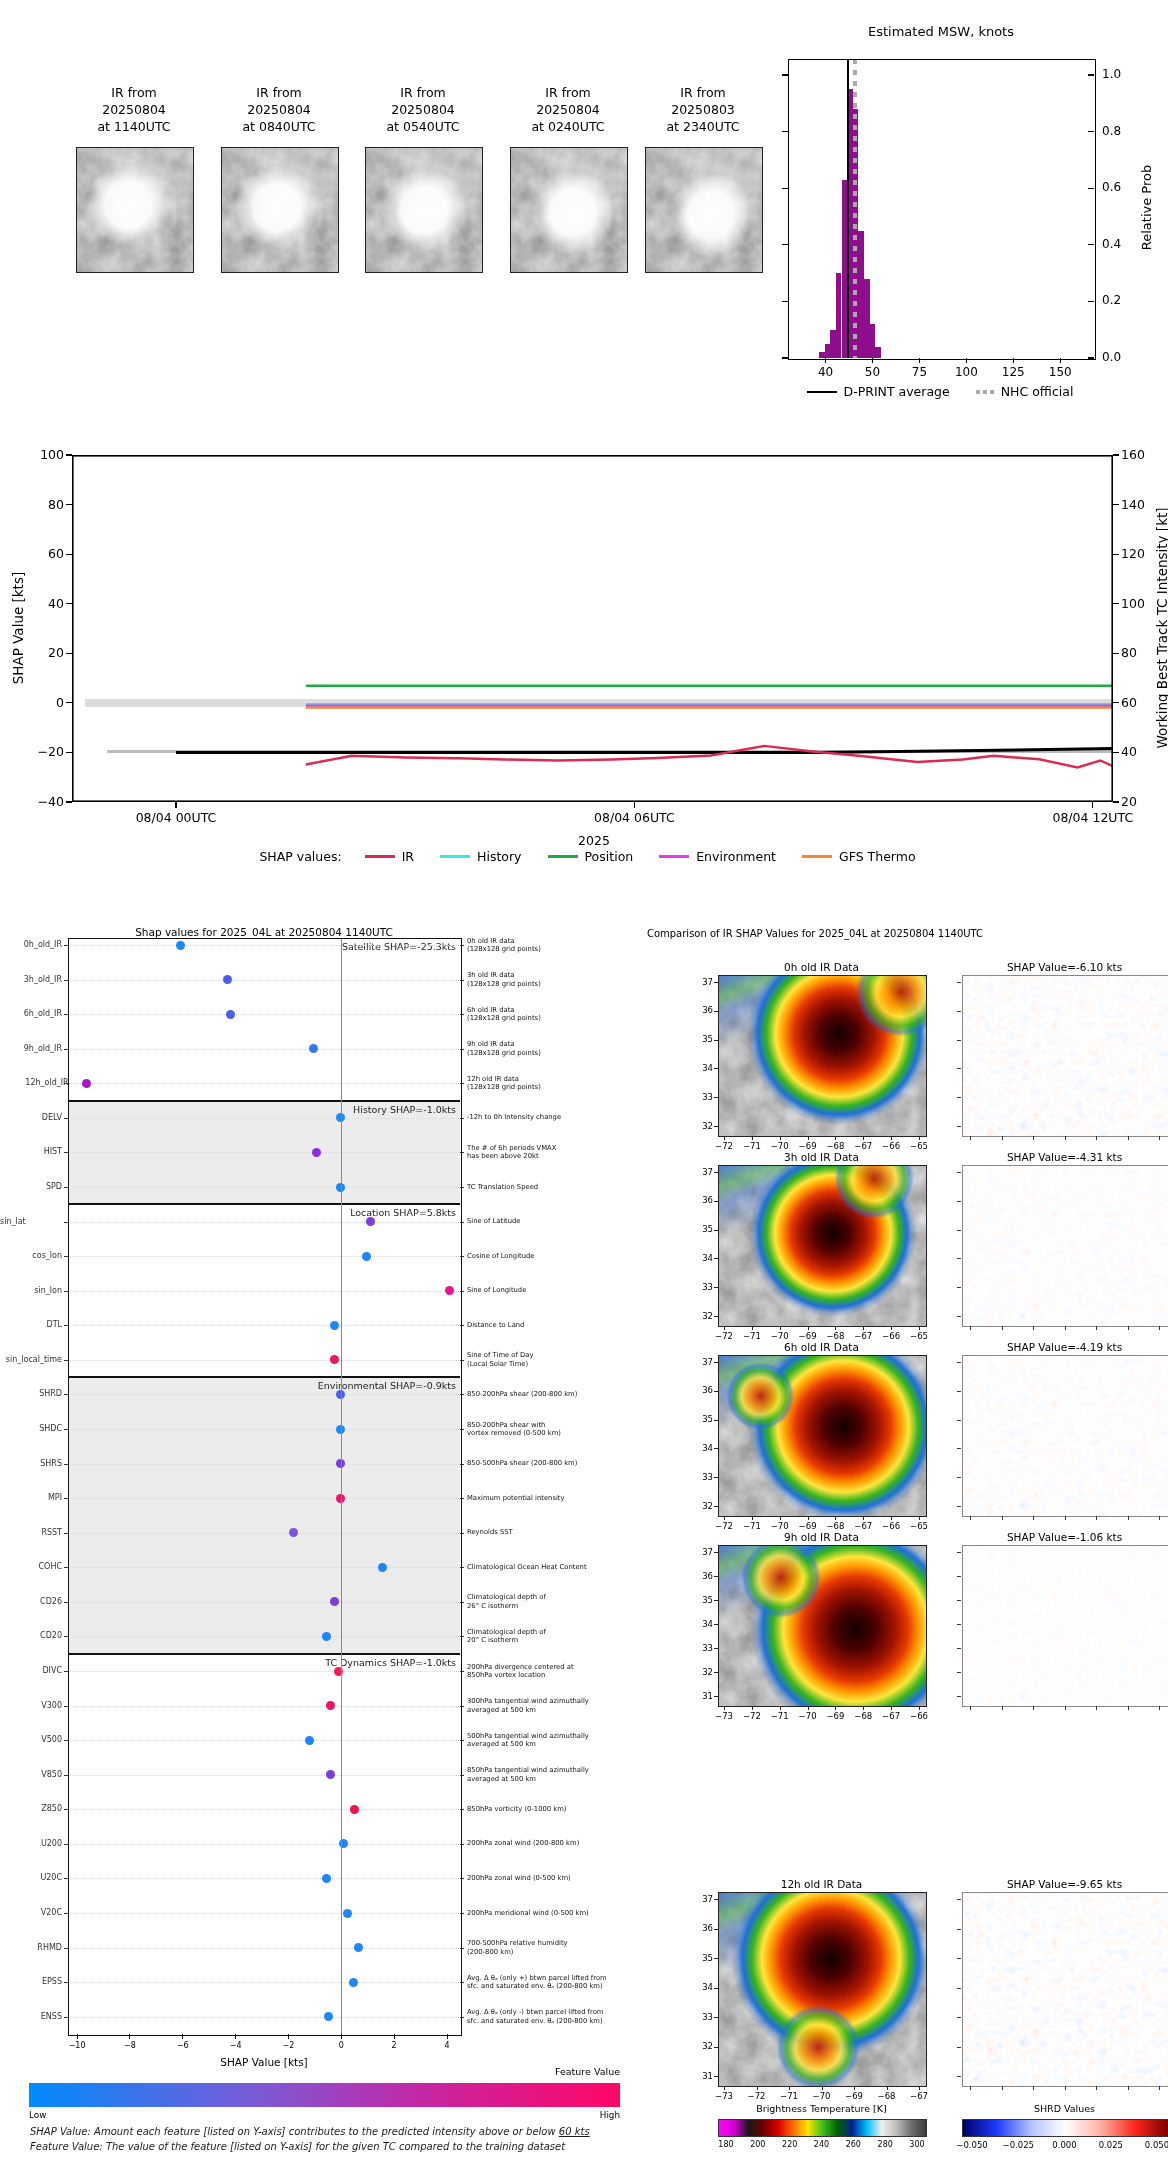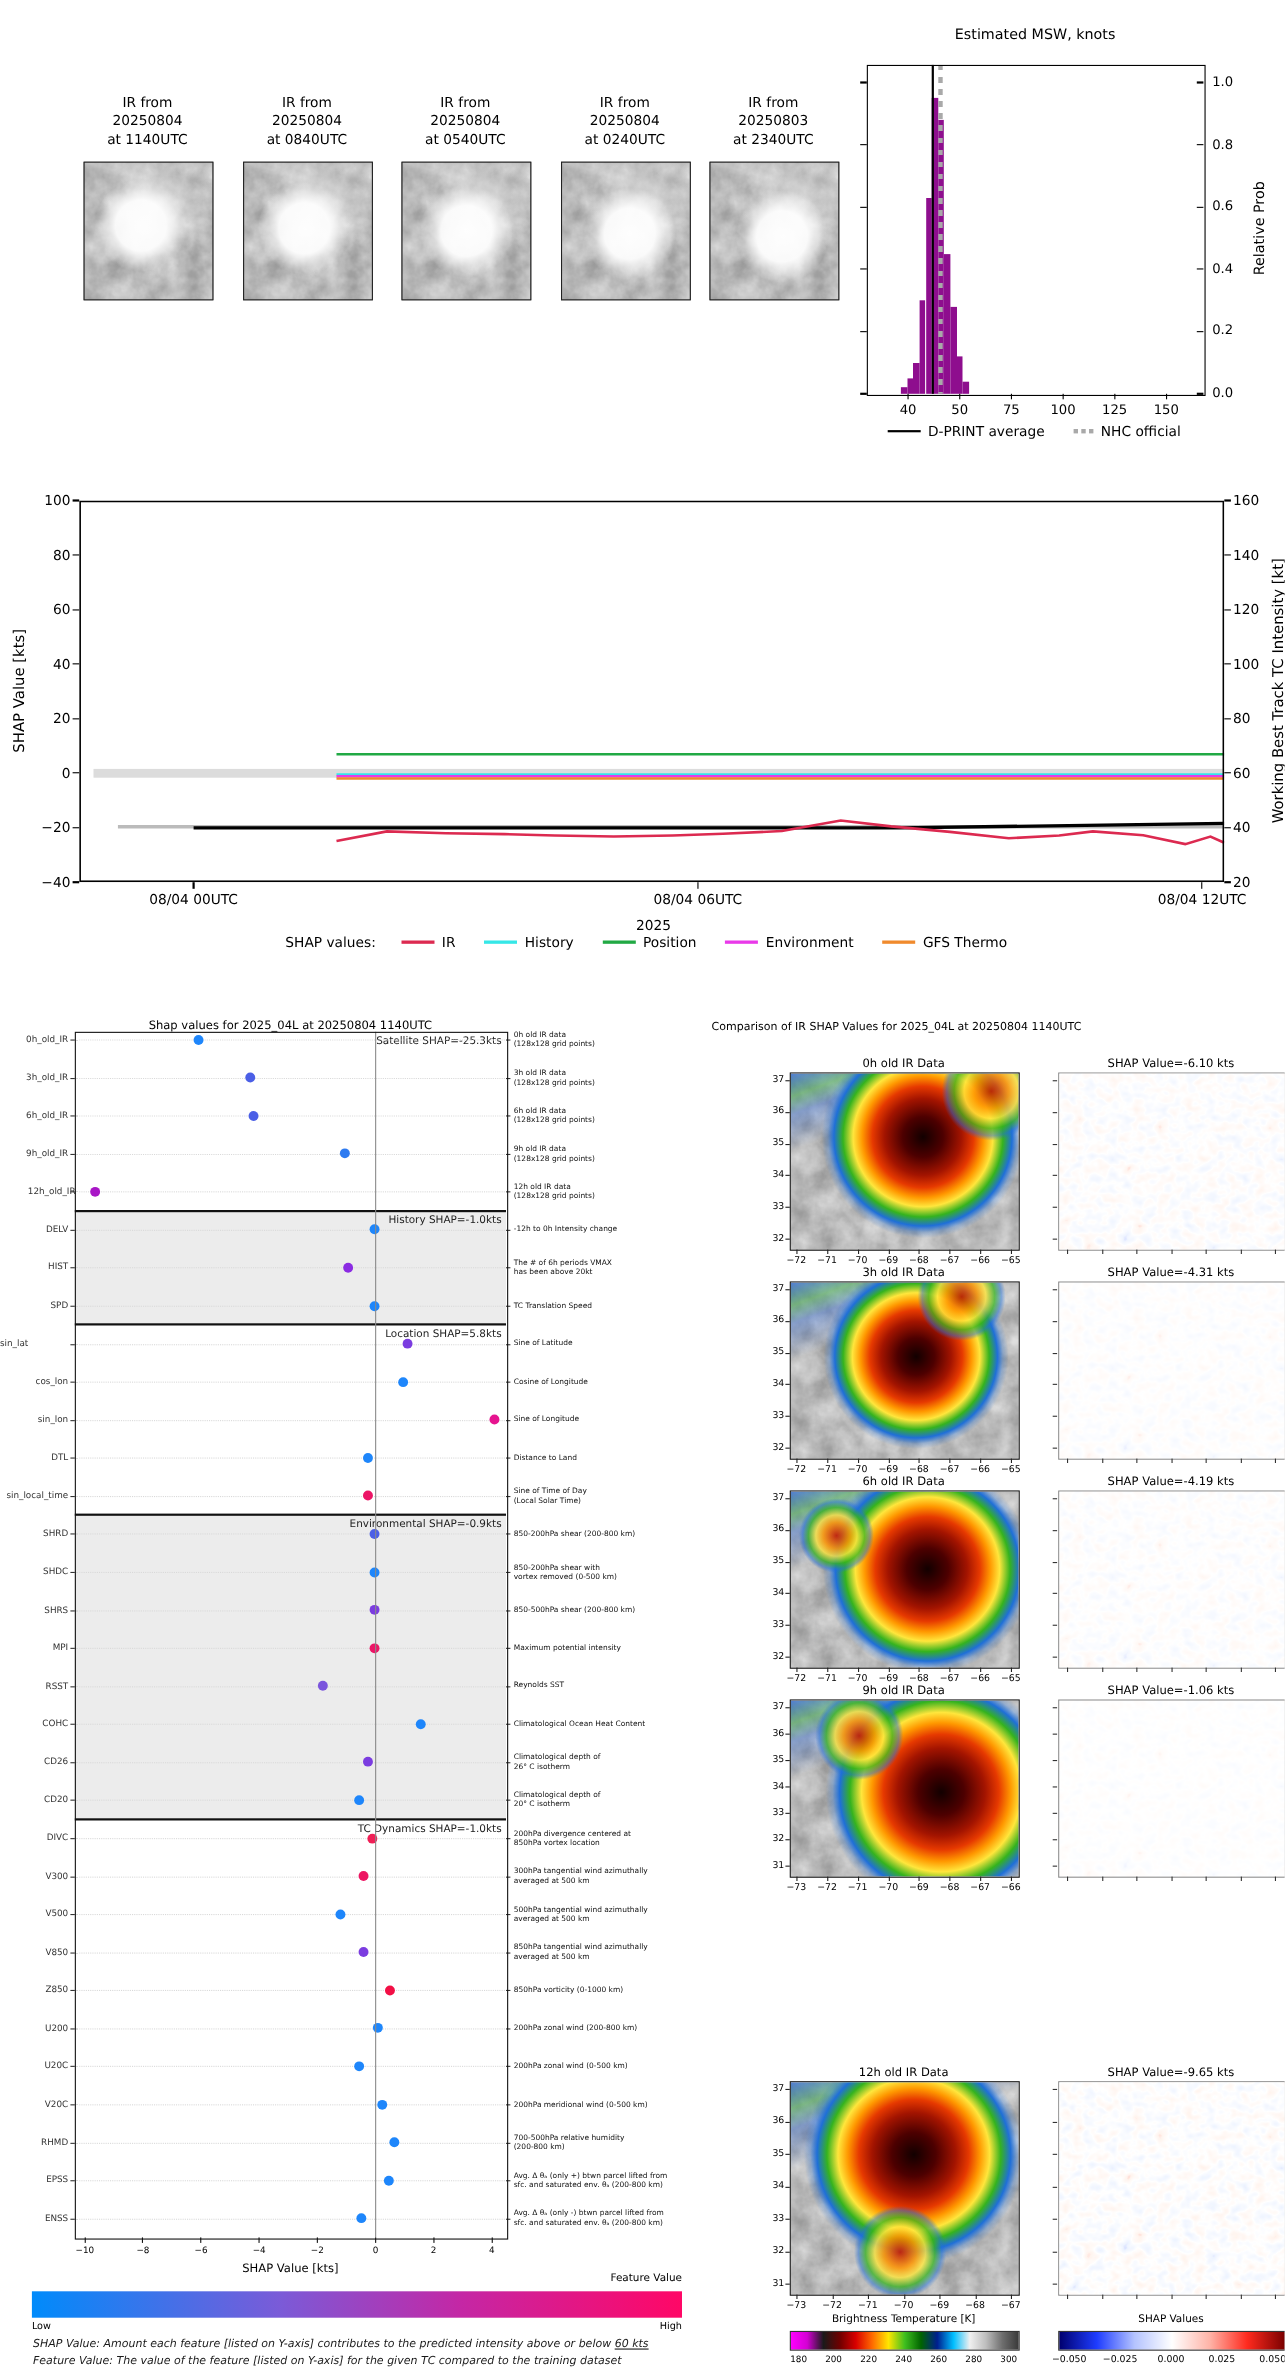--- a/index.html
+++ b/index.html
@@ -99,21 +99,21 @@
   <div class="abs" style="left:29px;top:2110px;font-size:8.8px;">Low</div>
   <div class="abs" style="left:540px;top:2110px;width:80px;text-align:right;font-size:8.8px;">High</div>
   <div class="abs fnote" style="left:30px;top:2126px;width:880px;">
     <span>SHAP Value: Amount each feature [listed on Y-axis] contributes to the predicted intensity above or below </span><span class="u">60 kts</span>
   </div>
   <div class="abs fnote" style="left:30px;top:2141px;width:880px;">Feature Value: The value of the feature [listed on Y-axis] for the given TC compared to the training dataset</div>
 
   <div class="abs" style="left:565px;top:928px;width:500px;text-align:center;font-size:10px;">Comparison of IR SHAP Values for 2025_04L at 20250804 1140UTC</div>
   <div class="abs" style="left:718px;top:2103px;width:207px;text-align:center;font-size:9.5px;">Brightness Temperature [K]</div>
   <div class="abs" id="btbar" style="left: 718px; top: 2119px; width: 207px; height: 16px; border: 1px solid rgb(51, 51, 51); background: linear-gradient(to right, rgb(255, 0, 255), rgb(212, 0, 212), rgb(26, 26, 26), rgb(110, 0, 0), rgb(217, 0, 0), rgb(255, 106, 0), rgb(255, 230, 0), rgb(63, 191, 31), rgb(0, 100, 0), rgb(0, 31, 143), rgb(0, 191, 255), rgb(240, 240, 240), rgb(189, 189, 189), rgb(110, 110, 110), rgb(58, 58, 58));"></div>
-  <div class="abs" style="left:962px;top:2103px;width:205px;text-align:center;font-size:9.5px;">SHAP Values</div>
+  <div class="abs" style="left:962px;top:2103px;width:205px;text-align:center;font-size:9.5px;">SHRD Values</div>
   <div class="abs" id="shbar" style="left: 962px; top: 2119px; width: 205px; height: 16px; border: 1px solid rgb(51, 51, 51); background: linear-gradient(to right, rgb(0, 0, 110), rgb(30, 60, 255), rgb(180, 195, 255), rgb(255, 255, 255), rgb(255, 180, 168), rgb(255, 42, 30), rgb(122, 0, 0));"></div>
 
 <div class="abs" style="left: 64px; top: 84px; width: 140px; text-align: center; font-size: 12.5px; line-height: 17px;">
       <div>IR from</div>
       <div>20250804</div>
       <div>at 1140UTC</div>
     </div>
     <div class="abs" style="left: 76px; top: 147px; width: 116px; height: 124px; border: 1px solid rgb(34, 34, 34); overflow: hidden; background: rgb(68, 68, 68);">
       <div class="noise cloudgray"></div>
       <div class="abs" style="inset: 0px; background: radial-gradient(42px at 44% 46%, rgba(255, 255, 255, 0.98) 0%, rgba(255, 255, 255, 0.92) 55%, rgba(255, 255, 255, 0) 100%), radial-gradient(60px at 60% 30%, rgba(235, 235, 235, 0.55) 0%, rgba(235, 235, 235, 0) 85%);"></div>

